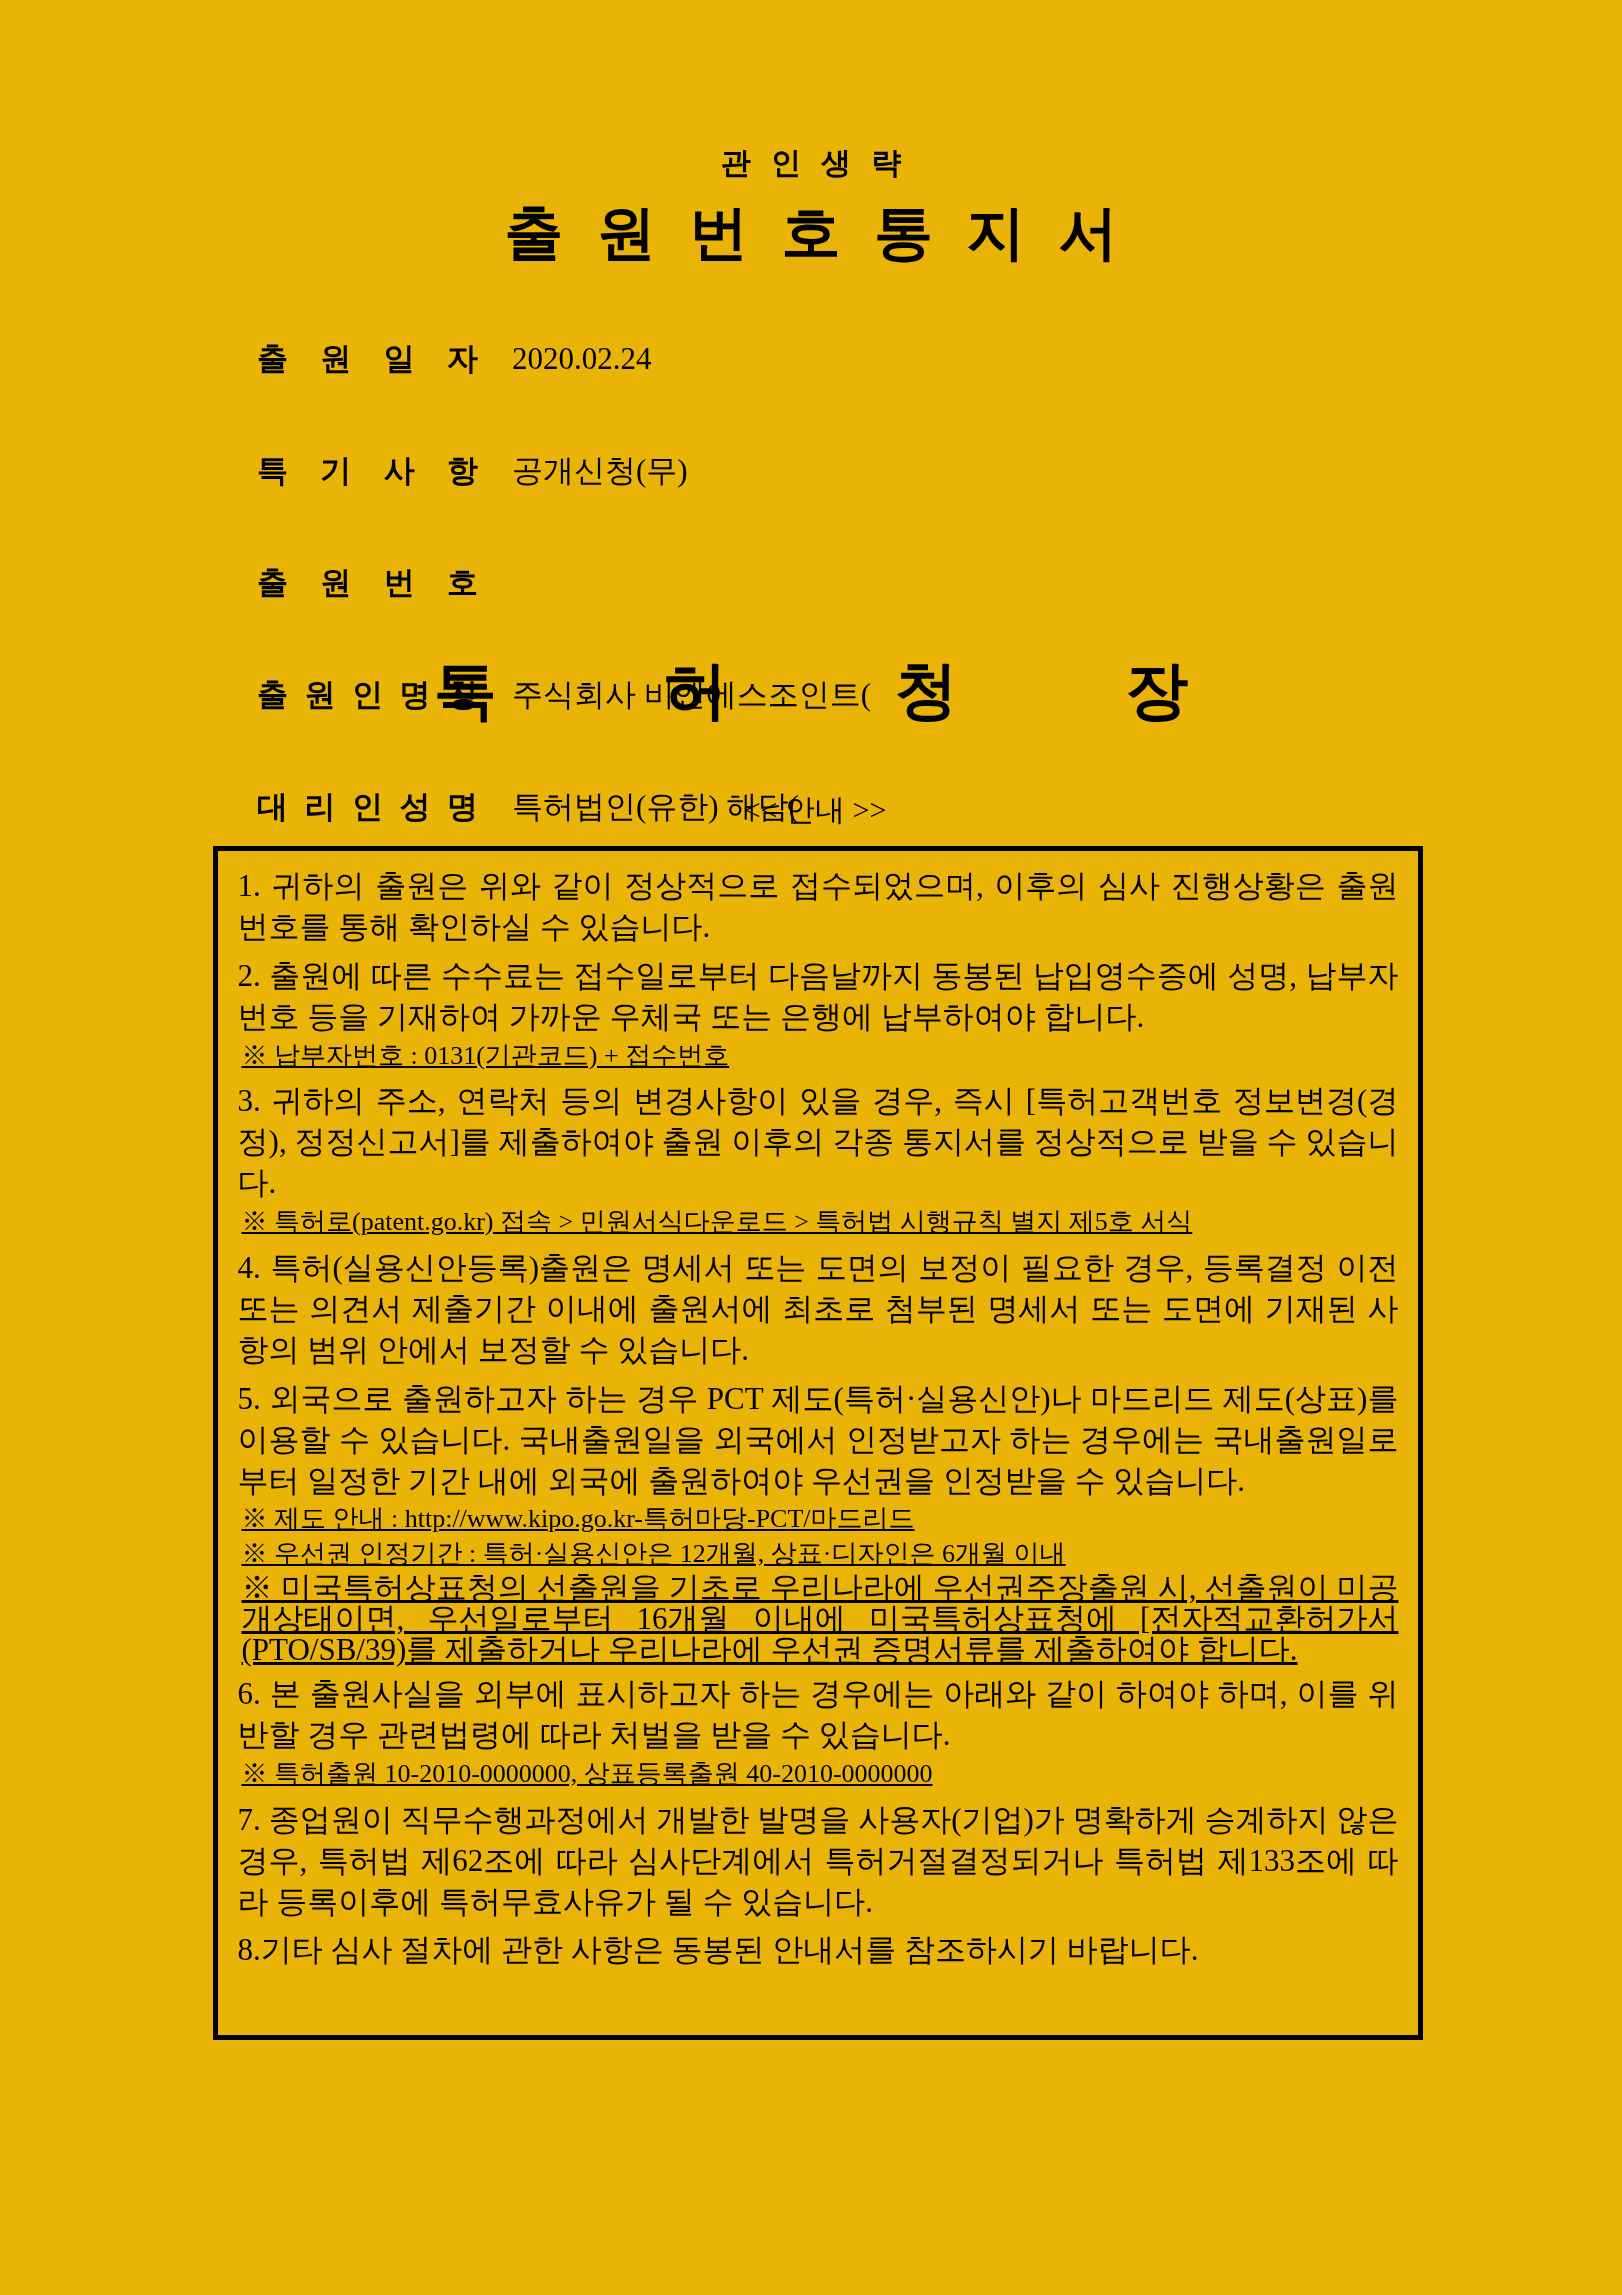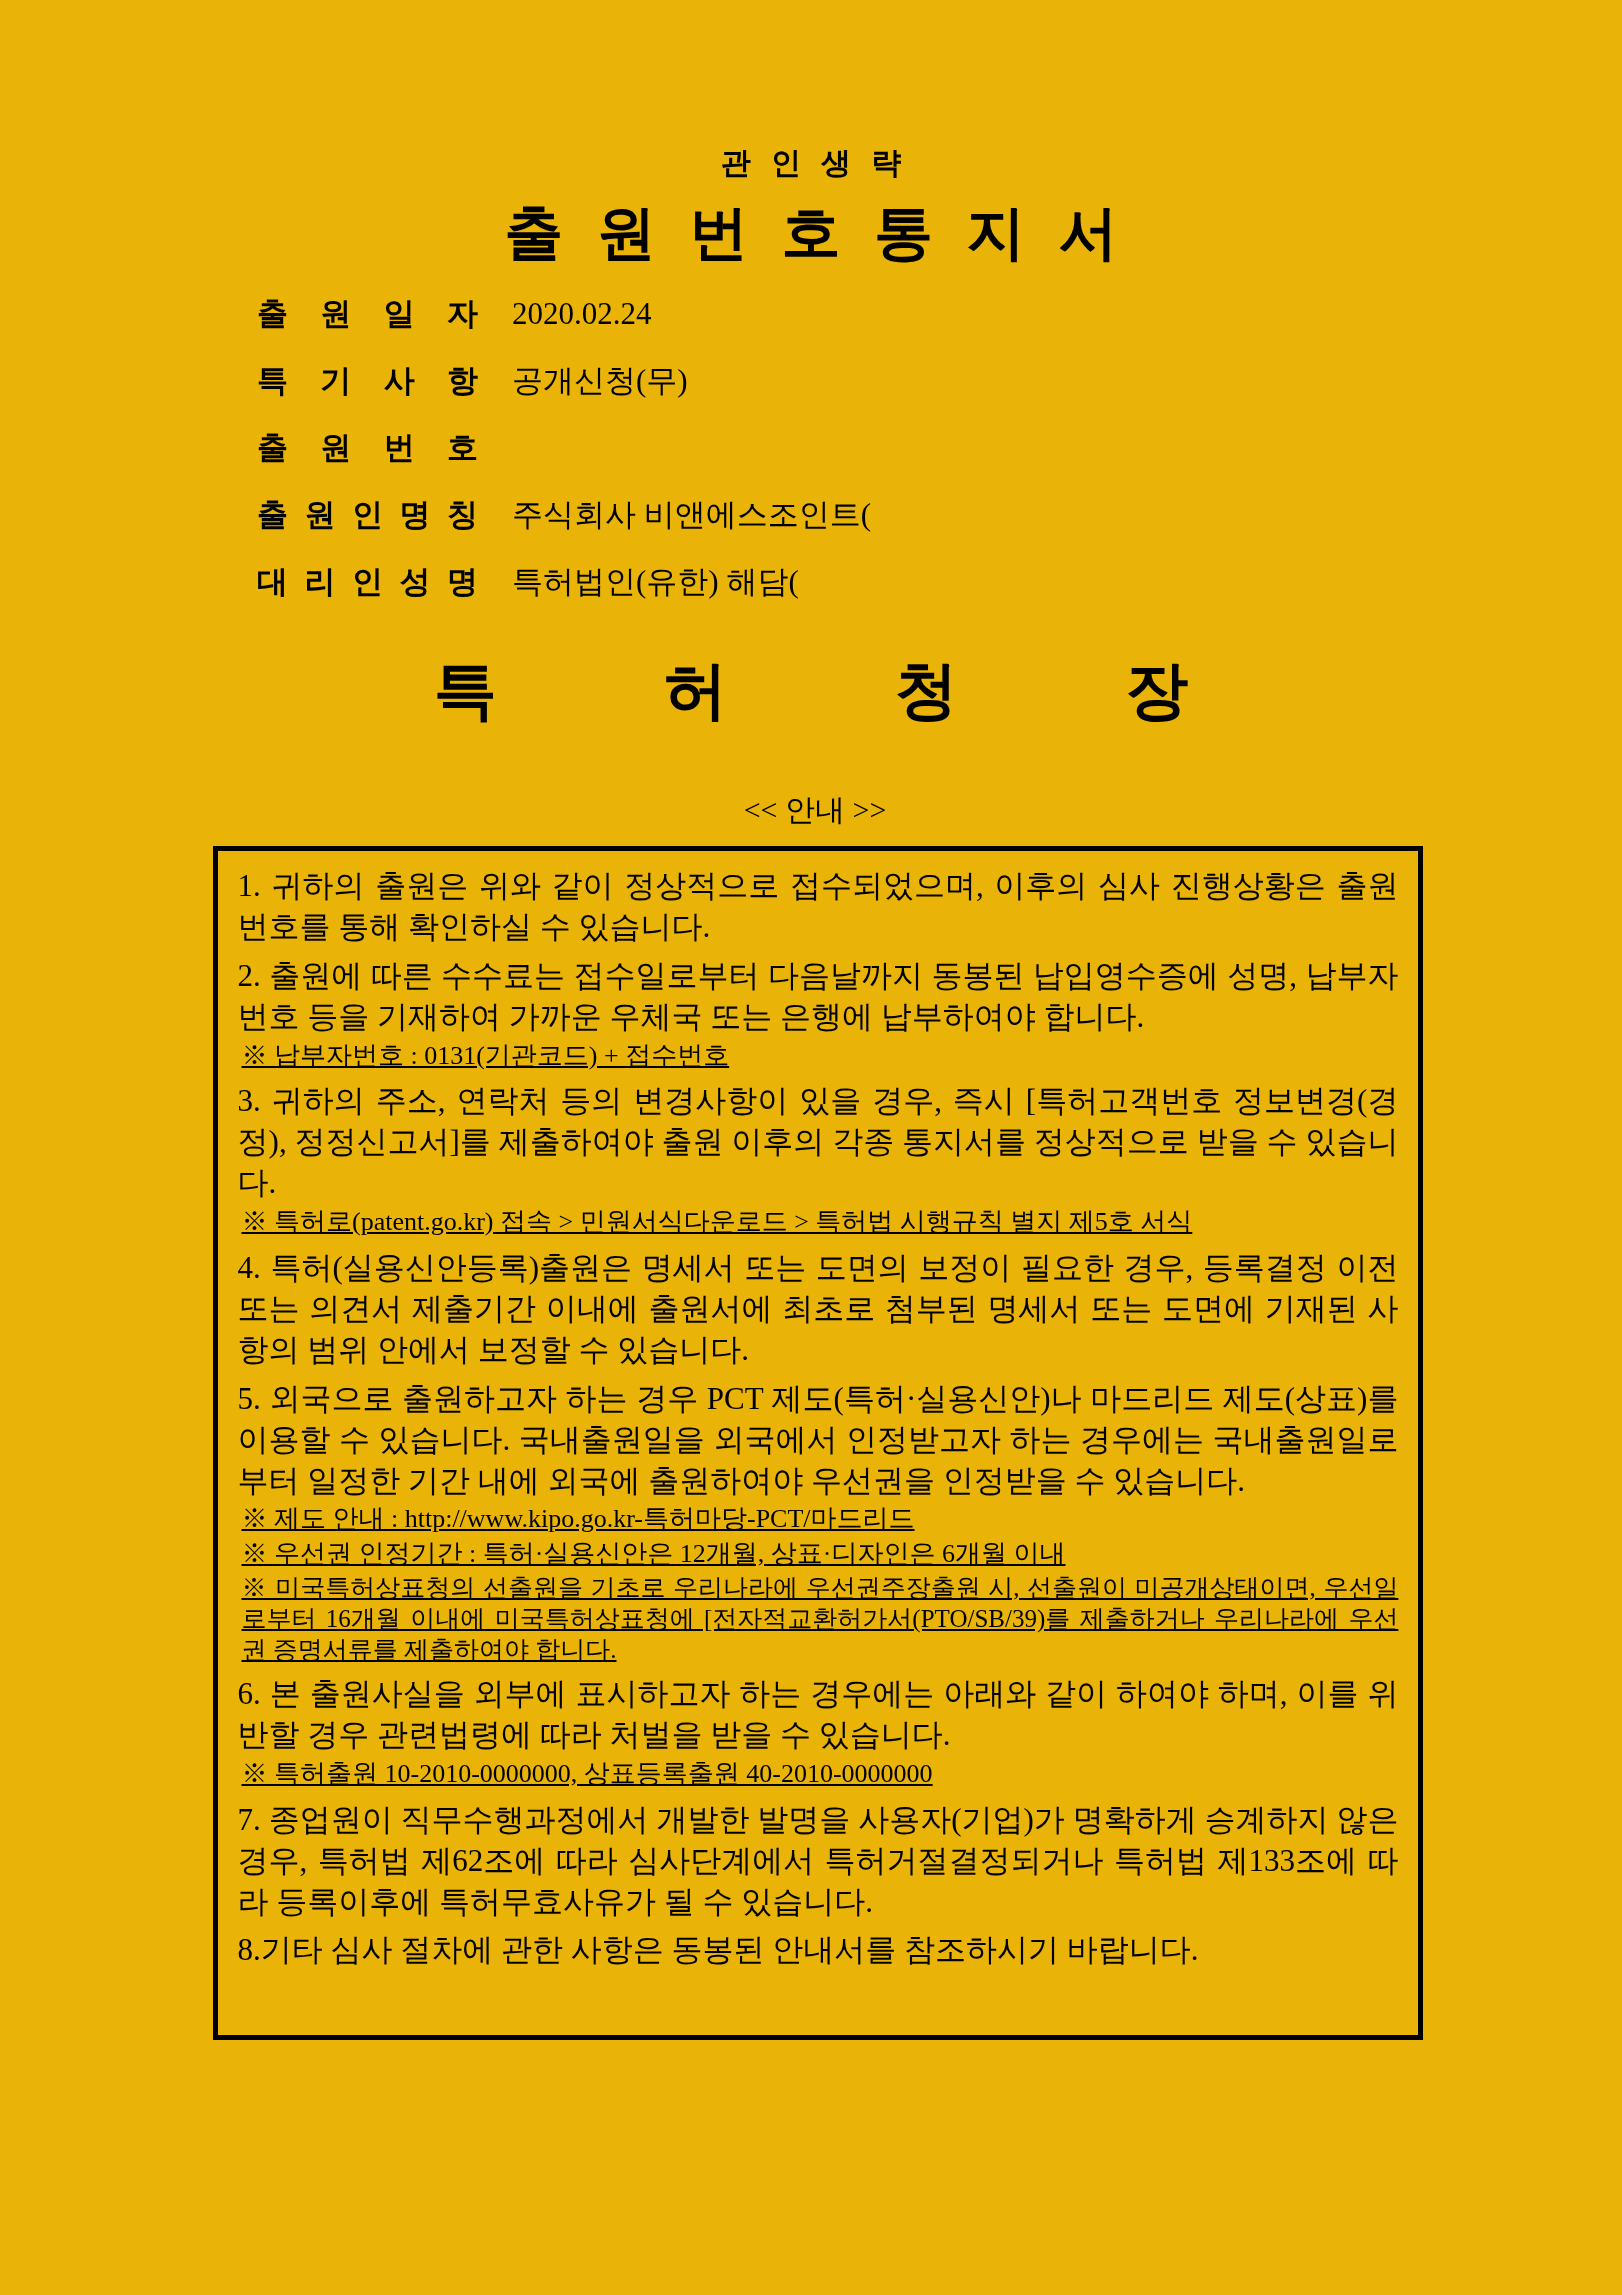--- a/index.html
+++ b/index.html
@@ -21,21 +21,21 @@
   .seal-note .sp { letter-spacing: 5.9px; margin-right: -5.9px; }
   .doc-title {
     position: absolute; top: 194px; left: 0; right: 0;
     text-align: center;
     font: 700 59px "Liberation Sans", sans-serif;
   }
   .doc-title .sp { letter-spacing: 8.5px; margin-right: -8.5px; }
 
   
   .fields { position: absolute; top: 293px; left: 257px; width: 1112px; }
-  .frow { display: flex; align-items: baseline; height: 67px; }
+  .frow { display: flex; align-items: baseline; height: 67px; margin-top: 45px; }
   .flabel {
     display: inline-block; width: 221px;
     font: 700 31px "Liberation Sans", sans-serif;
     text-align: justify; text-align-last: justify;
     white-space: nowrap;
   }
   .fvalue {
     margin-left: 34px;
     font: 400 31px "Liberation Serif", serif;
     white-space: nowrap;
@@ -75,21 +75,21 @@
   }
   .item-note {
     font: 400 26px "Liberation Serif", serif;
     line-height: 34px;
     text-align: justify;
     overflow-wrap: break-word;
     margin-left: 3.9px !important;
     margin-top: 1.3px !important;
     text-decoration: underline;
   }
-  .item-note.small { font-size: 25px; line-height: 31px; }
+  .item-note.small { font-size: 31px; line-height: 31px; }
 </style>
 </head>
 <body>
 
 <div class="page">
 
   <div class="seal-note">
     <span class="sp">관 인 생 략</span>
   </div>
 

